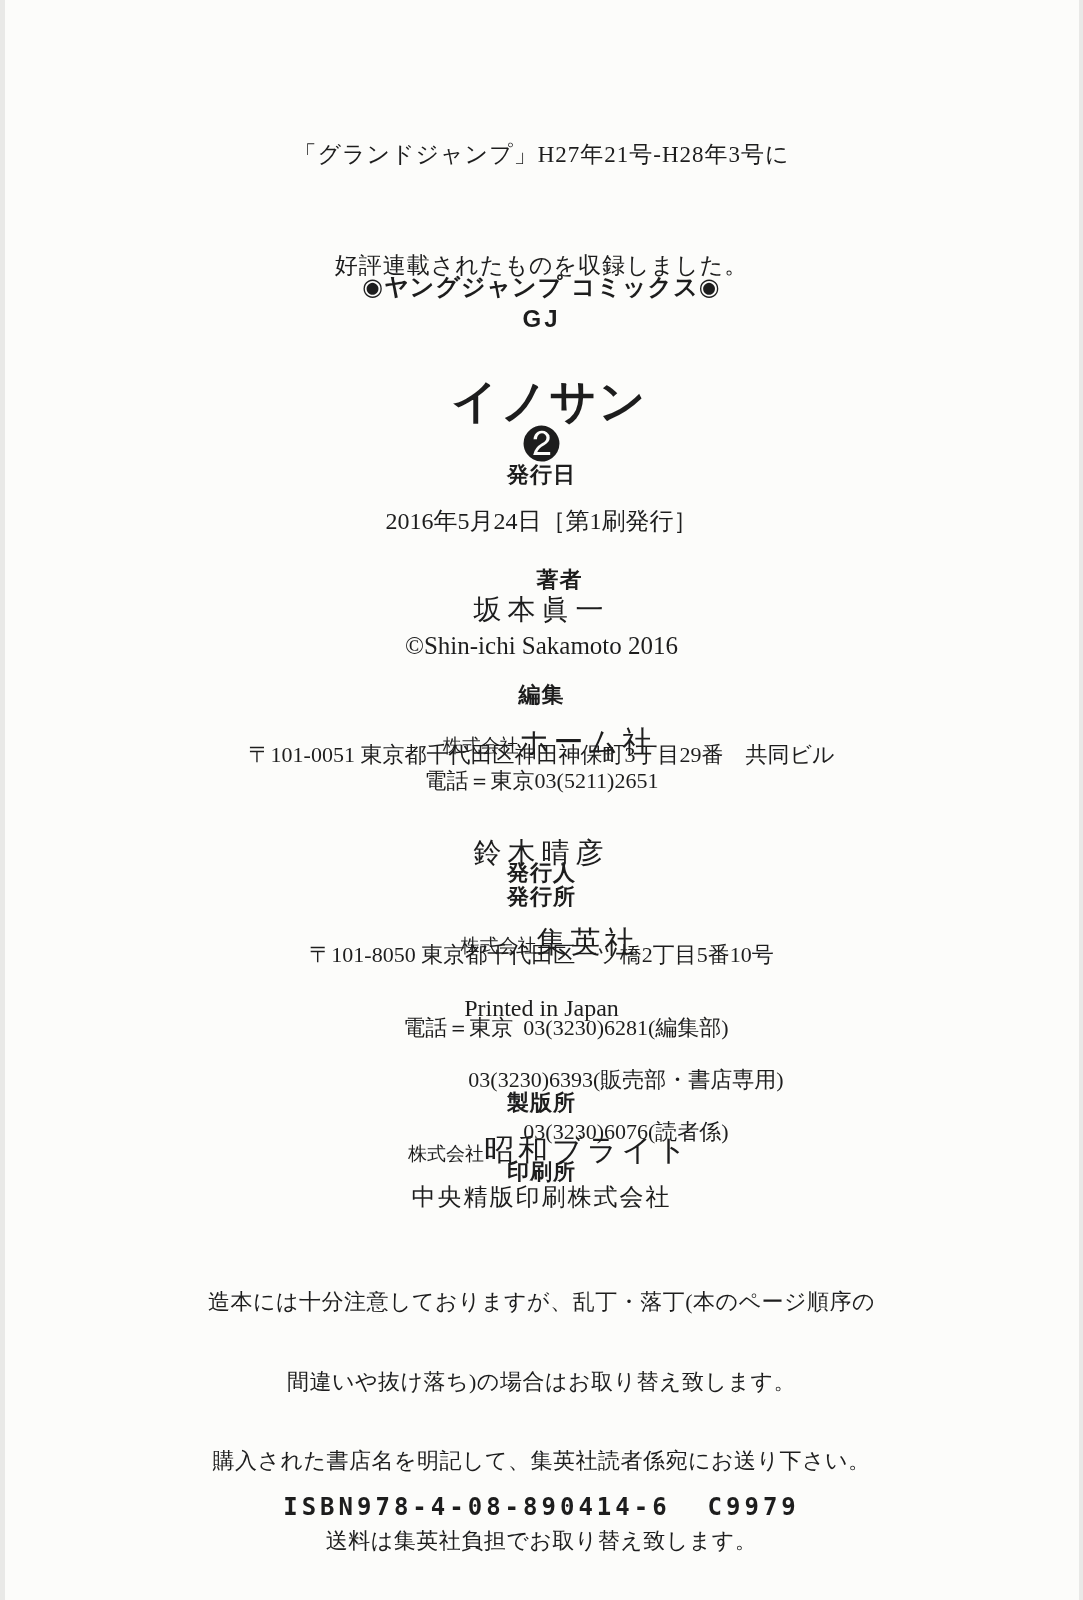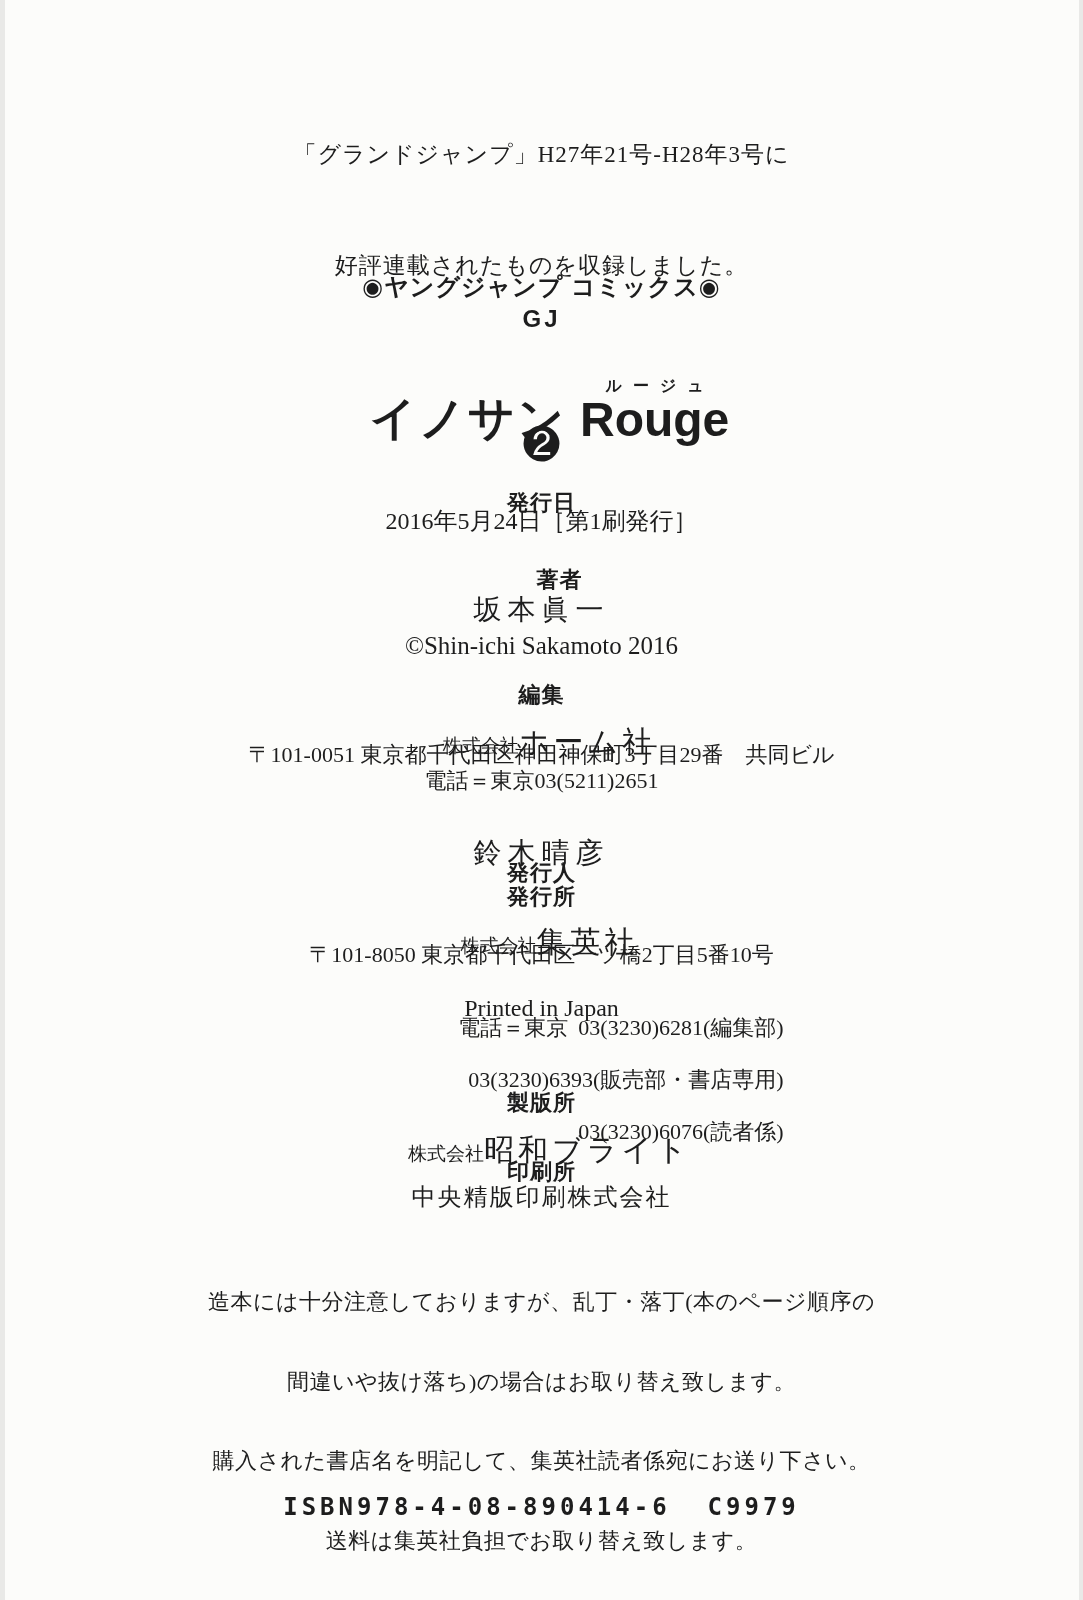--- a/index.html
+++ b/index.html
@@ -46,42 +46,42 @@
 
   .val-22 { font-size: 22px; }
   .val-24 { font-size: 24px; }
   .name-28 { font-size: 28px; letter-spacing: 6px; }
 
   .company .prefix { font-size: 19px; }
   .company .cname  { font-size: 30px; letter-spacing: 4px; }
   .company-plain   { font-size: 24px; letter-spacing: 2px; }
 
   
-  .issue-label    { top: 489px; text-align: center; }
+  .issue-label    { top: 461px; text-align: center; }
   .issue-date     { top: 506px; }
   .author-label   { top: 566px; padding-left: 36px; }
   .author-name    { top: 592px; }
   .author-copy    { top: 630px; font-size: 25px; }
   .edit-label     { top: 681px; }
   .edit-company   { top: 703px; }
   .edit-address   { top: 741px; }
   .edit-phone     { top: 767px; }
   .issuer-label   { top: 859px; }
   .issuer-name    { top: 835px; }
   .pub-label      { top: 883px; }
   .pub-company    { top: 903px; }
   .pub-address    { top: 941px; }
   .pub-phones     { top: 969px; }
   .printed-in     { top: 993px; font-size: 24px; }
   .plate-label    { top: 1089px; }
   .plate-company  { top: 1111px; }
   .print-label    { top: 1158px; }
   .print-company  { top: 1182px; }
 
-  .phone-block { display: inline-block; text-align: right; font-size: 22px; line-height: 26px; }
+  .phone-block { display: inline-block; text-align: center; font-size: 22px; line-height: 26px; }
   .phone-row { white-space: pre; }
   .phone-prefix { margin-right: 10px; }
   .ghost { visibility: hidden; }
 
   
   .notice { top: 1236px; font-size: 22px; line-height: 26.5px; letter-spacing: 0.5px; }
 
   
   .isbn {
     top: 1492px;
@@ -101,24 +101,20 @@
     <div>「グランドジャンプ」H27年21号-H28年3号に</div>
     <div>好評連載されたものを収録しました。</div>
   </div>
 
   <div class="block imprint gothic">◉ヤングジャンプ コミックス◉</div>
   <div class="block imprint-code gothic">GJ</div>
 
   <div class="block title-block">
     <span class="title-row">
       <span class="title-jp gothic">イノサン</span>
-      <span class="rouge-wrap">
-        <span class="title-ruby gothic">ルージュ</span>
-        <span class="title-en gothic">Rouge</span>
-      </span>
     </span>
   </div>
   <div class="block volume">❷</div>
 
   <div class="block issue-label label gothic">発行日</div>
   <div class="block issue-date val-24 serif">2016年5月24日［第1刷発行］</div>
 
   <div class="block author-label label gothic">著者</div>
   <div class="block author-name name-28 serif">坂本眞一</div>
   <div class="block author-copy serif">©Shin-ichi Sakamoto 2016</div>

